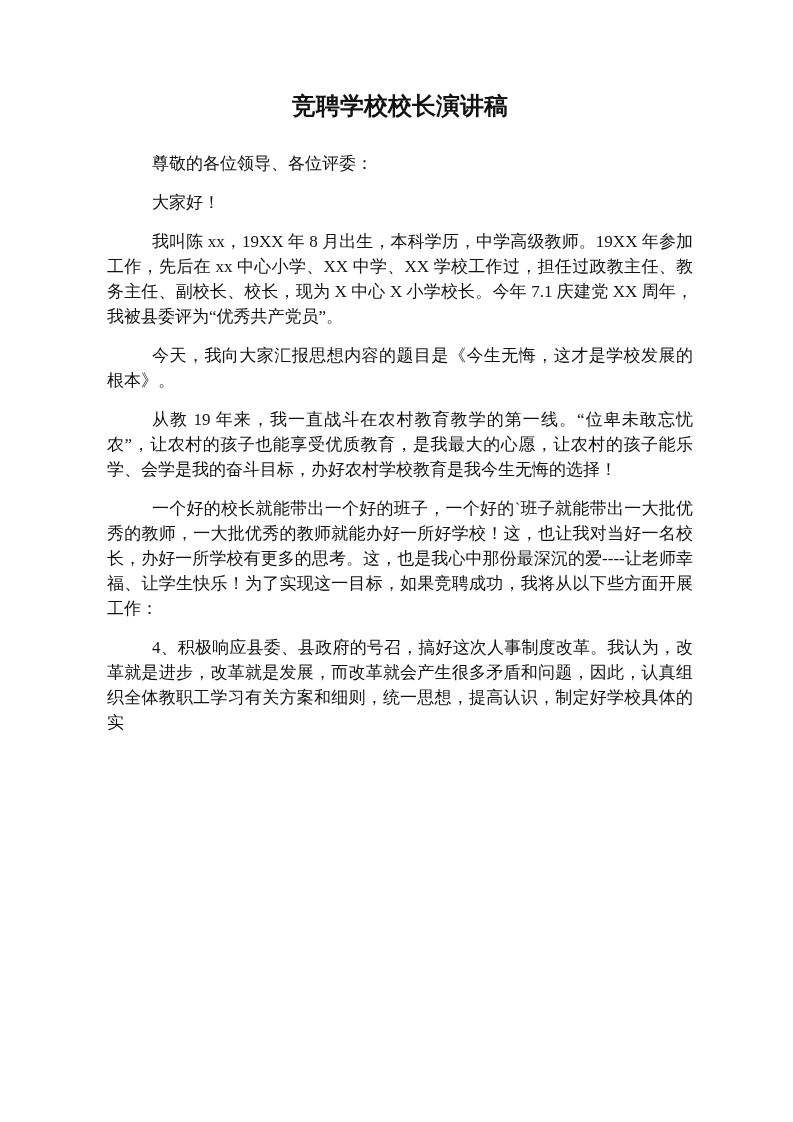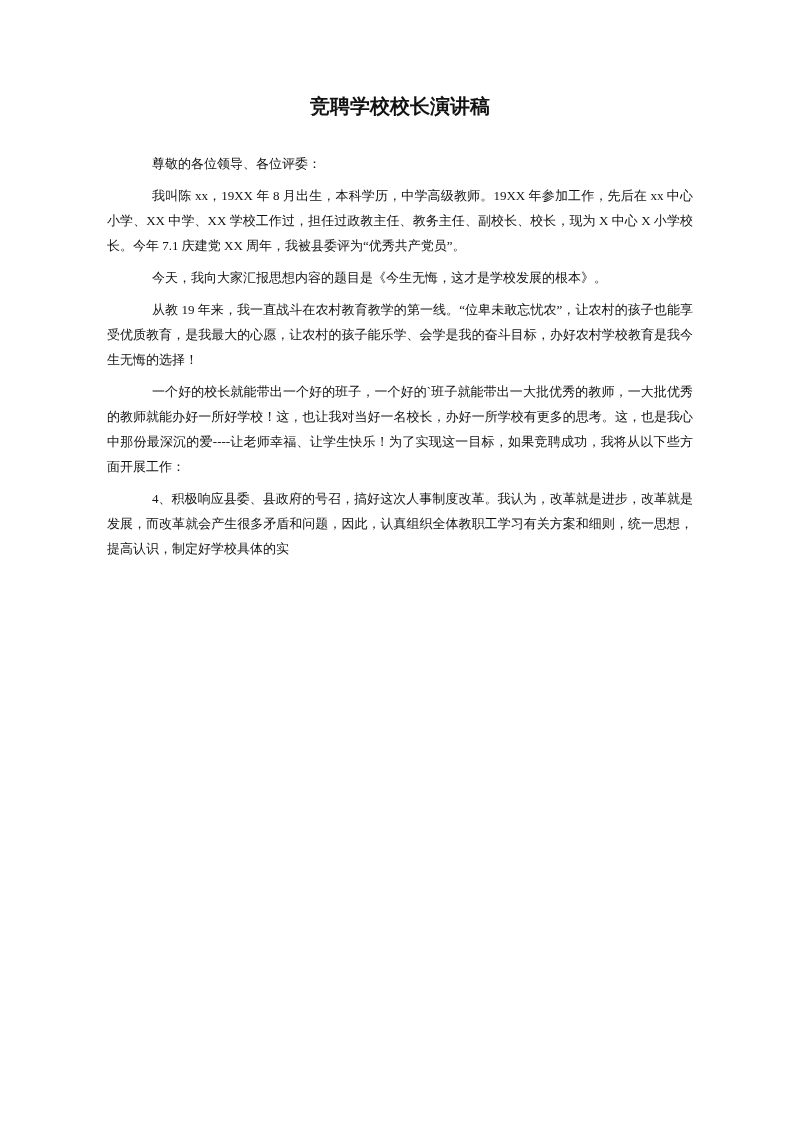--- a/index.html
+++ b/index.html
@@ -16,40 +16,41 @@
   }
   .page {
     box-sizing: border-box;
     width: 793px;
     height: 1122px;
     padding: 88px 100px 0 107px;
     background: #ffffff;
   }
   .doc-title {
     margin: 0 0 27px 0;
-    font-size: 20px;
+    font-size: 24px;
     line-height: 36px;
     font-weight: bold;
     text-align: center;
     letter-spacing: 0;
   }
   .para {
-    margin: 0 0 7px 0;
-    font-size: 13px;
+    margin: 14px 0 7px 0;
+    font-size: 17px;
     line-height: 25px;
     text-align: justify;
     text-indent: 45px;
     word-break: break-all;
   }
 </style>
 </head>
 <body>
 
 <div class="page">
   <h1 class="doc-title">竞聘学校校长演讲稿</h1>
 
   <p class="para">尊敬的各位领导、各位评委：</p>
+  <p class="para">大家好！</p>
   <p class="para">我叫陈 xx，19XX 年 8 月出生，本科学历，中学高级教师。19XX 年参加工作，先后在 xx 中心小学、XX 中学、XX 学校工作过，担任过政教主任、教务主任、副校长、校长，现为 X 中心 X 小学校长。今年 7.1 庆建党 XX 周年，我被县委评为“优秀共产党员”。</p>
   <p class="para">今天，我向大家汇报思想内容的题目是《今生无悔，这才是学校发展的根本》。</p>
   <p class="para">从教 19 年来，我一直战斗在农村教育教学的第一线。“位卑未敢忘忧农”，让农村的孩子也能享受优质教育，是我最大的心愿，让农村的孩子能乐学、会学是我的奋斗目标，办好农村学校教育是我今生无悔的选择！</p>
   <p class="para">一个好的校长就能带出一个好的班子，一个好的`班子就能带出一大批优秀的教师，一大批优秀的教师就能办好一所好学校！这，也让我对当好一名校长，办好一所学校有更多的思考。这，也是我心中那份最深沉的爱----让老师幸福、让学生快乐！为了实现这一目标，如果竞聘成功，我将从以下些方面开展工作：</p>
   <p class="para">4、积极响应县委、县政府的号召，搞好这次人事制度改革。我认为，改革就是进步，改革就是发展，而改革就会产生很多矛盾和问题，因此，认真组织全体教职工学习有关方案和细则，统一思想，提高认识，制定好学校具体的实</p>
 </div>
 
 </body></html>

